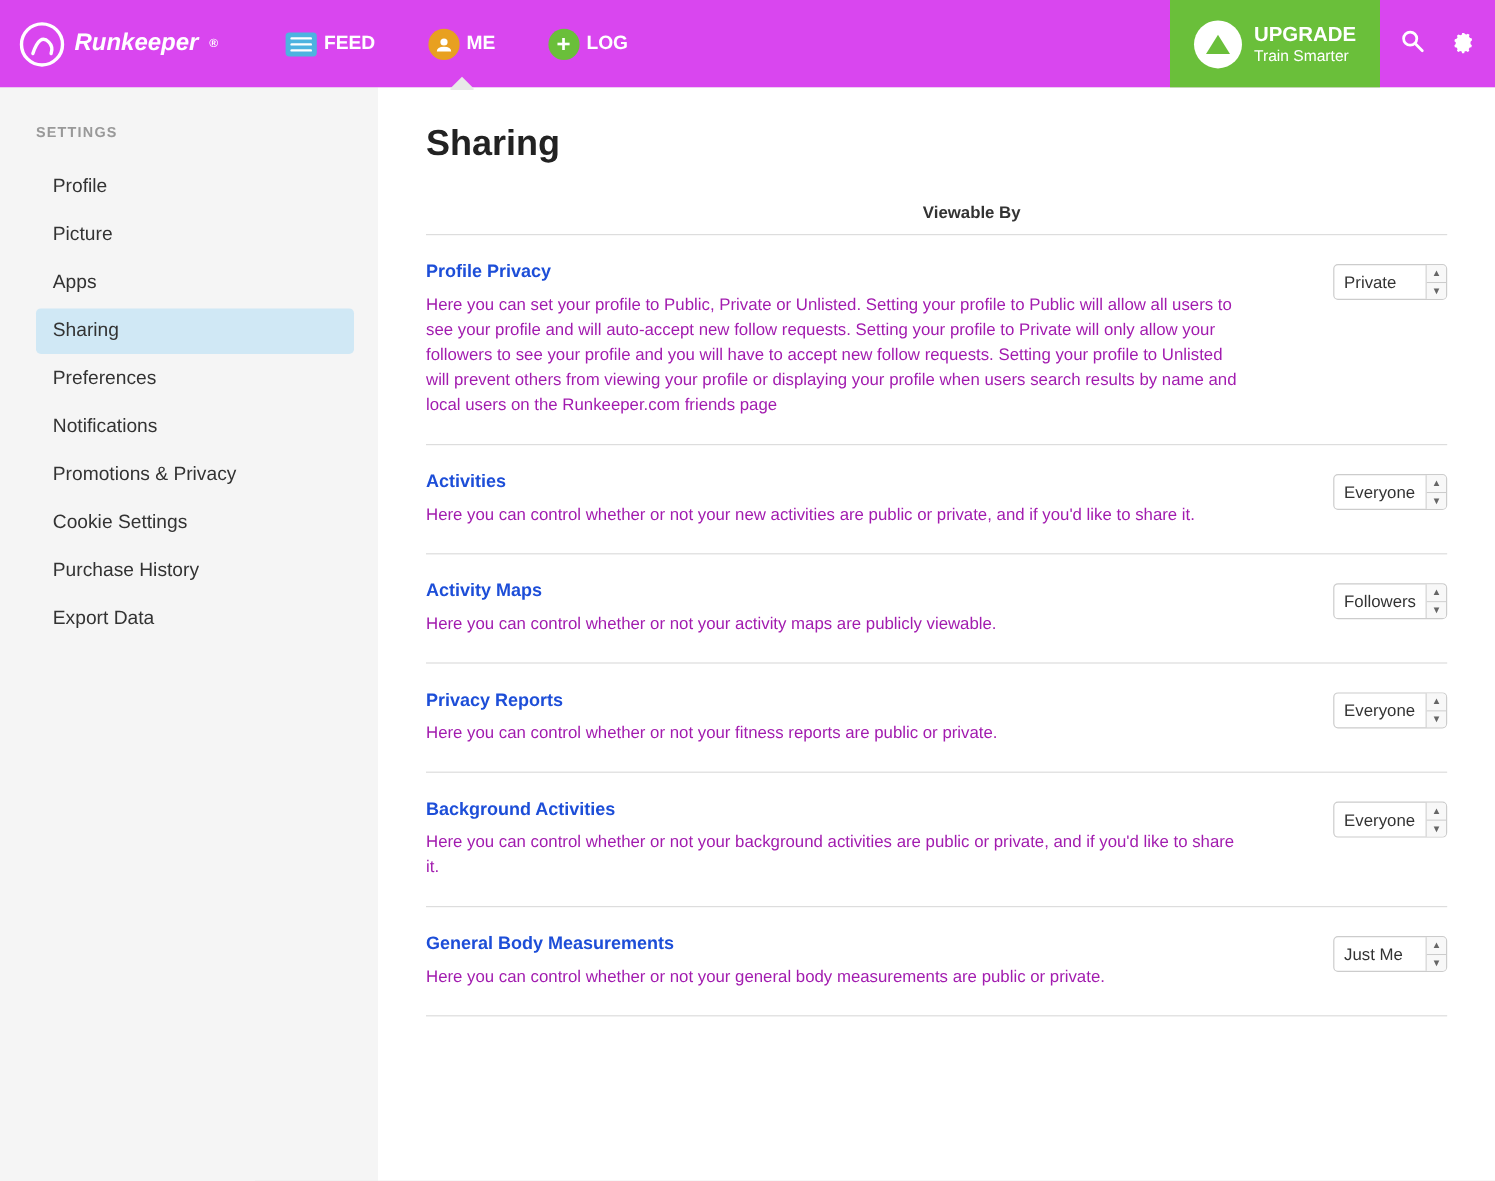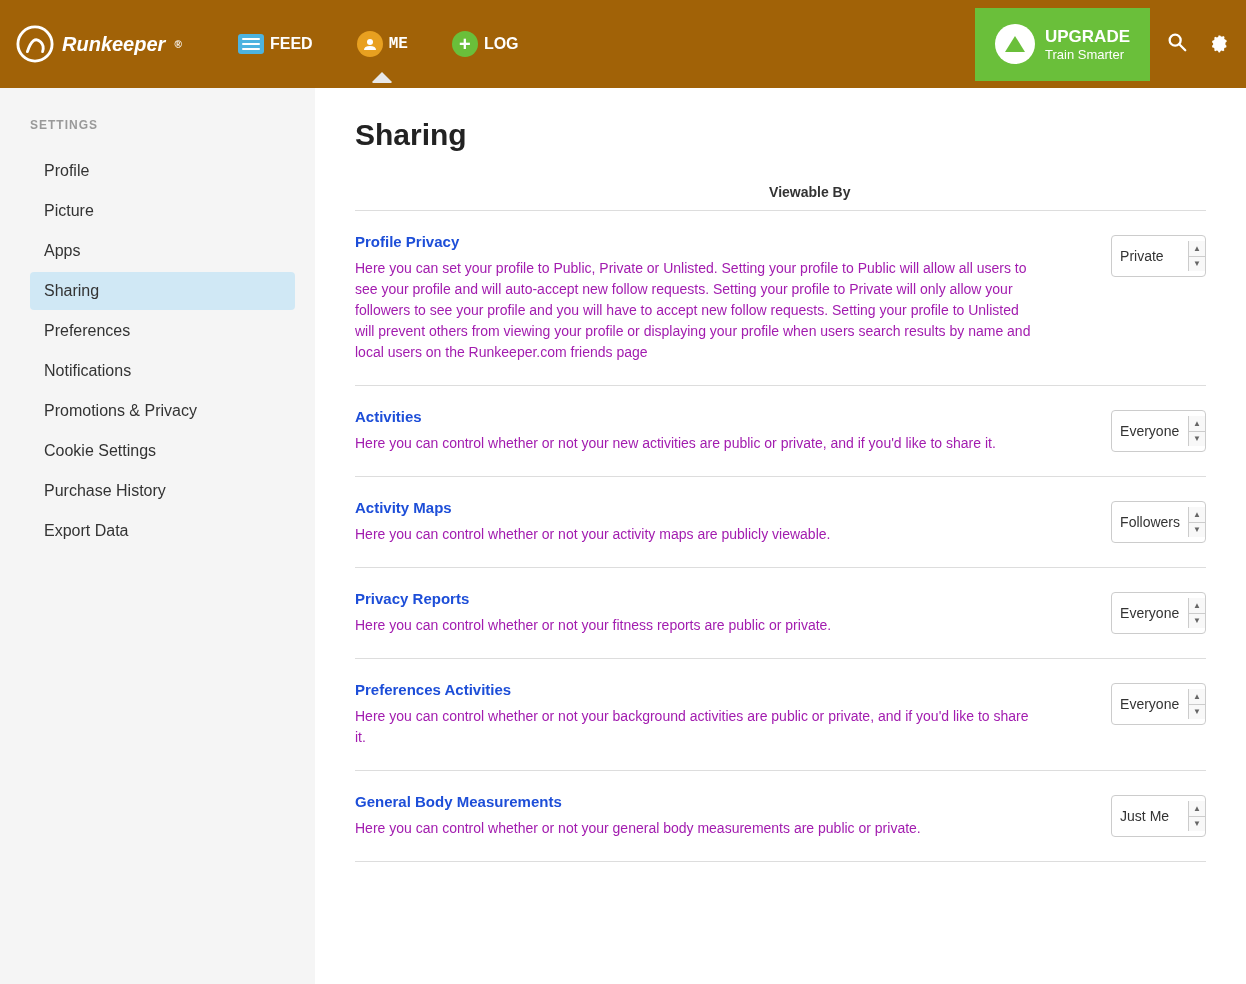--- a/index.html
+++ b/index.html
@@ -2,22 +2,22 @@
 <html><head>
   <meta charset="utf-8">
   <style>
     * { box-sizing: border-box; margin: 0; padding: 0; }
     body { font-family: Arial, Helvetica, sans-serif; background: #e8e8e8; min-height: 984px; }
 
     
     .header {
       display: flex;
       align-items: center;
-      background: #a16207;
-      height: 88px;
+      background: #d946ef;
+      height: 73px;
       padding: 0 16px;
       gap: 0;
     }
     .header-logo {
       display: flex;
       align-items: center;
       gap: 8px;
       color: white;
       font-size: 22px;
       font-weight: bold;
@@ -64,21 +64,20 @@
     }
     .nav-icon-log {
       background: #6abf3a;
       border-radius: 50%;
       width: 26px; height: 26px;
       display: flex; align-items: center; justify-content: center;
       color: white; font-size: 20px; font-weight: bold; line-height: 1;
     }
     .me-indicator {
       position: relative;
-      font-family: Liberation Mono, monospace;
     }
     .me-indicator::after {
       content: '';
       position: absolute;
       bottom: -1px;
       left: 50%;
       transform: translateX(-50%);
       width: 0; height: 0;
       border-left: 10px solid transparent;
       border-right: 10px solid transparent;
@@ -218,21 +217,21 @@
     }
 
     
     .select-wrapper {
       display: flex;
       align-items: center;
       border: 1px solid #ccc;
       border-radius: 4px;
       background: white;
       overflow: hidden;
-      height: 42px;
+      height: 30px;
     }
     .select-wrapper select {
       border: none;
       outline: none;
       background: transparent;
       font-size: 14px;
       color: #333;
       padding: 4px 8px;
       cursor: pointer;
       appearance: none;
@@ -408,21 +407,21 @@
         <select><option value="Everyone" selected="">Everyone</option><option value="Followers">Followers</option><option value="Just Me">Just Me</option></select>
         <div class="spinner-btns">
           <div class="spinner-btn">▲</div>
           <div class="spinner-btn">▼</div>
         </div>
       </div>
     </div>
   </div>
         <div class="setting-row">
     <div class="setting-content">
-      <div class="setting-label">Preferences Activities</div>
+      <div class="setting-label">Background Activities</div>
       <div class="setting-desc">Here you can control whether or not your background activities are public or private, and if you'd like to share it.</div>
     </div>
     <div class="setting-control">
       <div class="select-wrapper">
         <select><option value="Everyone" selected="">Everyone</option><option value="Followers">Followers</option><option value="Just Me">Just Me</option></select>
         <div class="spinner-btns">
           <div class="spinner-btn">▲</div>
           <div class="spinner-btn">▼</div>
         </div>
       </div>

